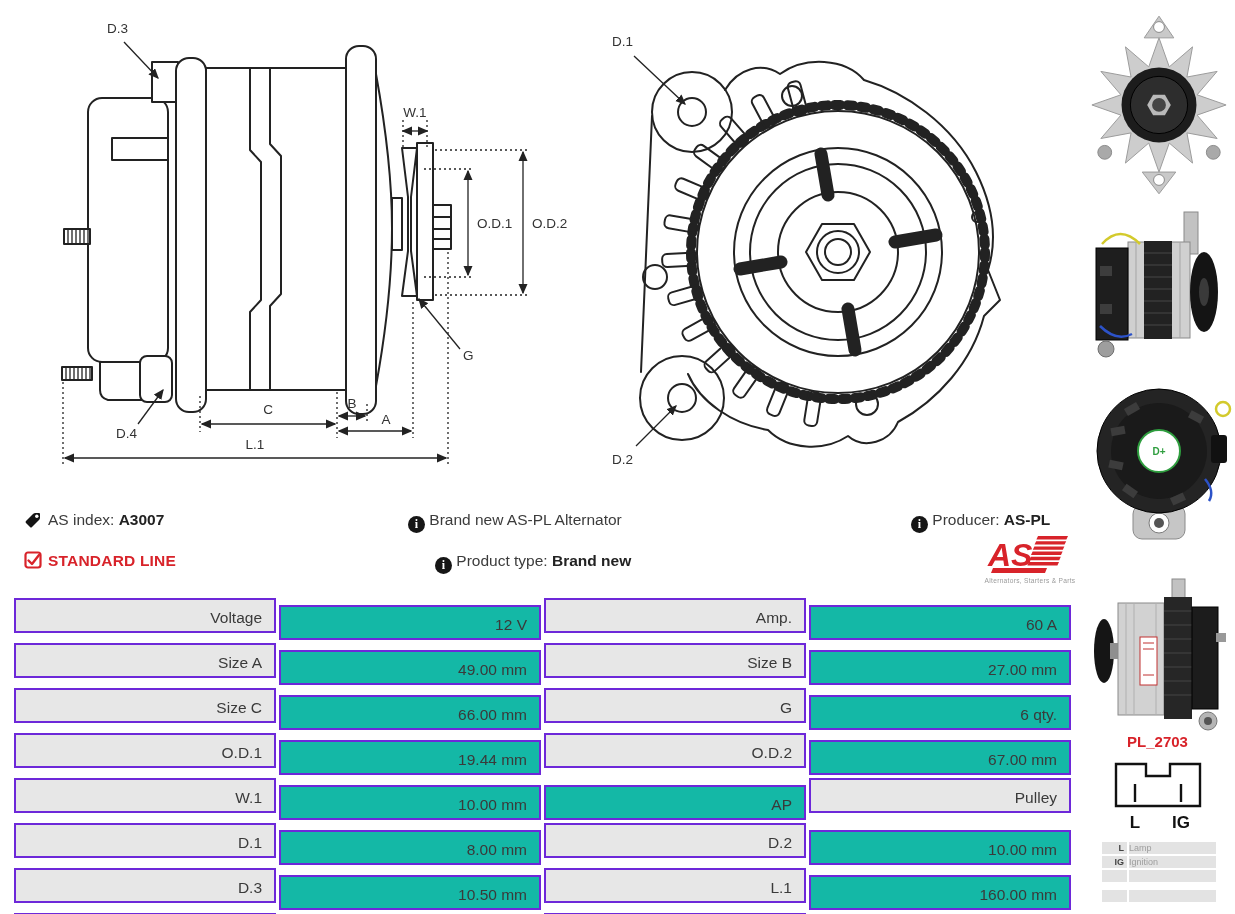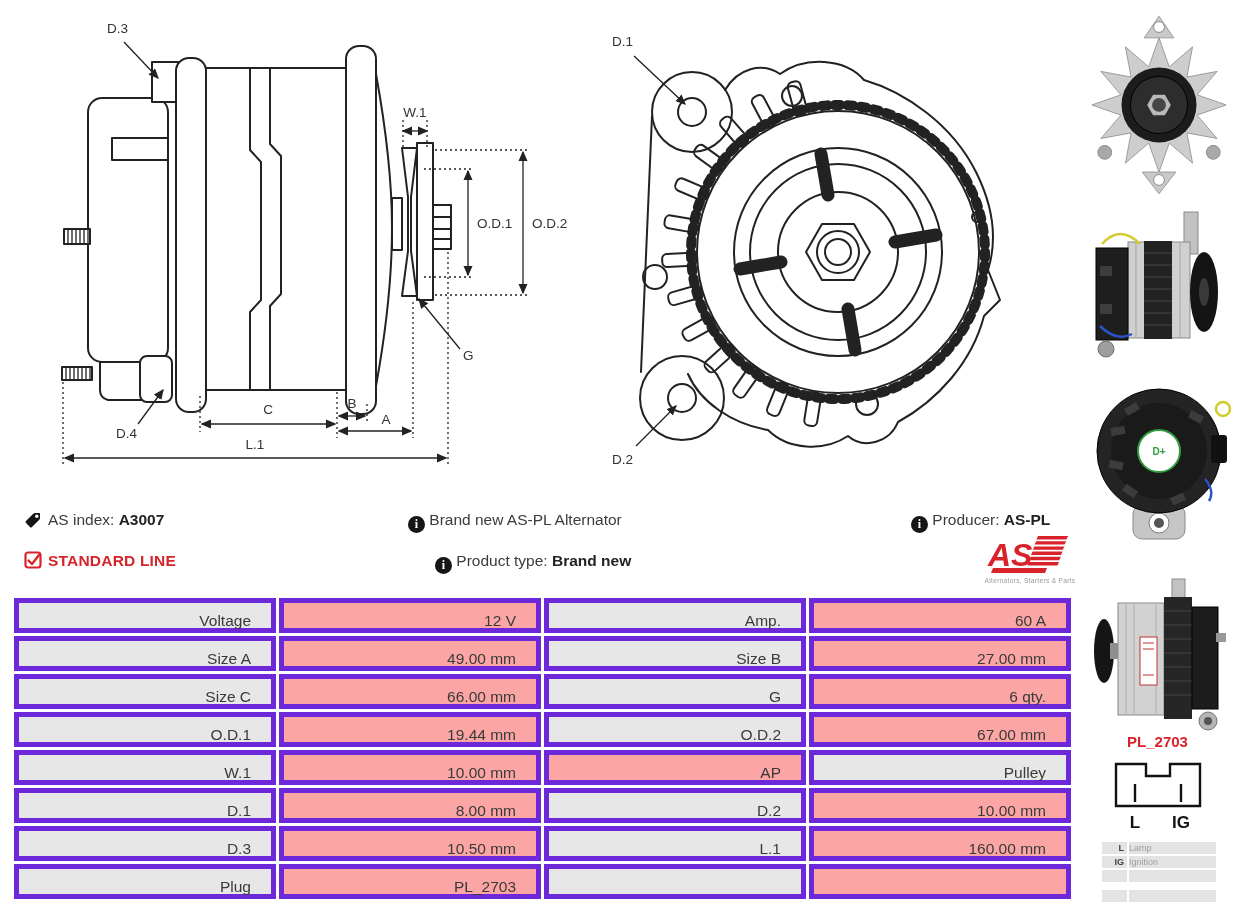--- a/index.html
+++ b/index.html
@@ -11,25 +11,25 @@
   .info-item{position:absolute;height:20px;line-height:20px;font-size:15.5px;color:#3b3b3b;white-space:nowrap;}
   .info-item b{color:#222;}
   .info-icon{display:inline-block;width:17px;height:17px;border-radius:50%;background:#161616;color:#fff;
              font-size:12px;font-weight:bold;text-align:center;line-height:17px;vertical-align:-3px;
              font-family:"Liberation Serif",serif;}
   .red{color:#d8232a;}
   .standard-line{font-weight:bold;font-size:15.5px;letter-spacing:0.2px;}
   
   #spec-table{position:absolute;left:14px;top:598px;width:1060px;}
   .spec-row{display:flex;margin-bottom:3px;}
-  .spec-cell{width:262px;height:35px;line-height:35px;box-sizing:border-box;border:5px solid #6d28d9;
-             font-size:15.5px;text-align:right;padding-right:20px;margin-right:3px;color:#3a3a3a;}
+  .spec-cell{width:262px;height:35px;line-height:35px;box-sizing:border-box;border:2px solid #6d28d9;
+             font-size:15.5px;text-align:right;padding-right:12px;margin-right:3px;color:#3a3a3a;}
   .spec-cell:last-child{margin-right:0;}
   .spec-label{background:#e7e7e7;}
-  .spec-value{background:#fca5a5;}
+  .spec-value{background:#14b8a6;margin-top:7px;}
   
   .plug-code{position:absolute;left:1080px;top:733px;width:155px;text-align:center;
              font-size:15px;font-weight:bold;color:#d8232a;}
   #plug-legend{position:absolute;left:1102px;top:842px;width:114px;}
   .legend-row{display:flex;margin-bottom:2px;}
   .legend-key{width:22px;height:12px;line-height:12px;background:#e3e3e3;font-size:9px;font-weight:bold;
               color:#444;text-align:right;padding-right:3px;}
   .legend-val{flex:1;height:12px;line-height:12px;background:#e3e3e3;font-size:9px;color:#9e9e9e;
               margin-left:2px;}
   .legend-gap{height:6px;}

